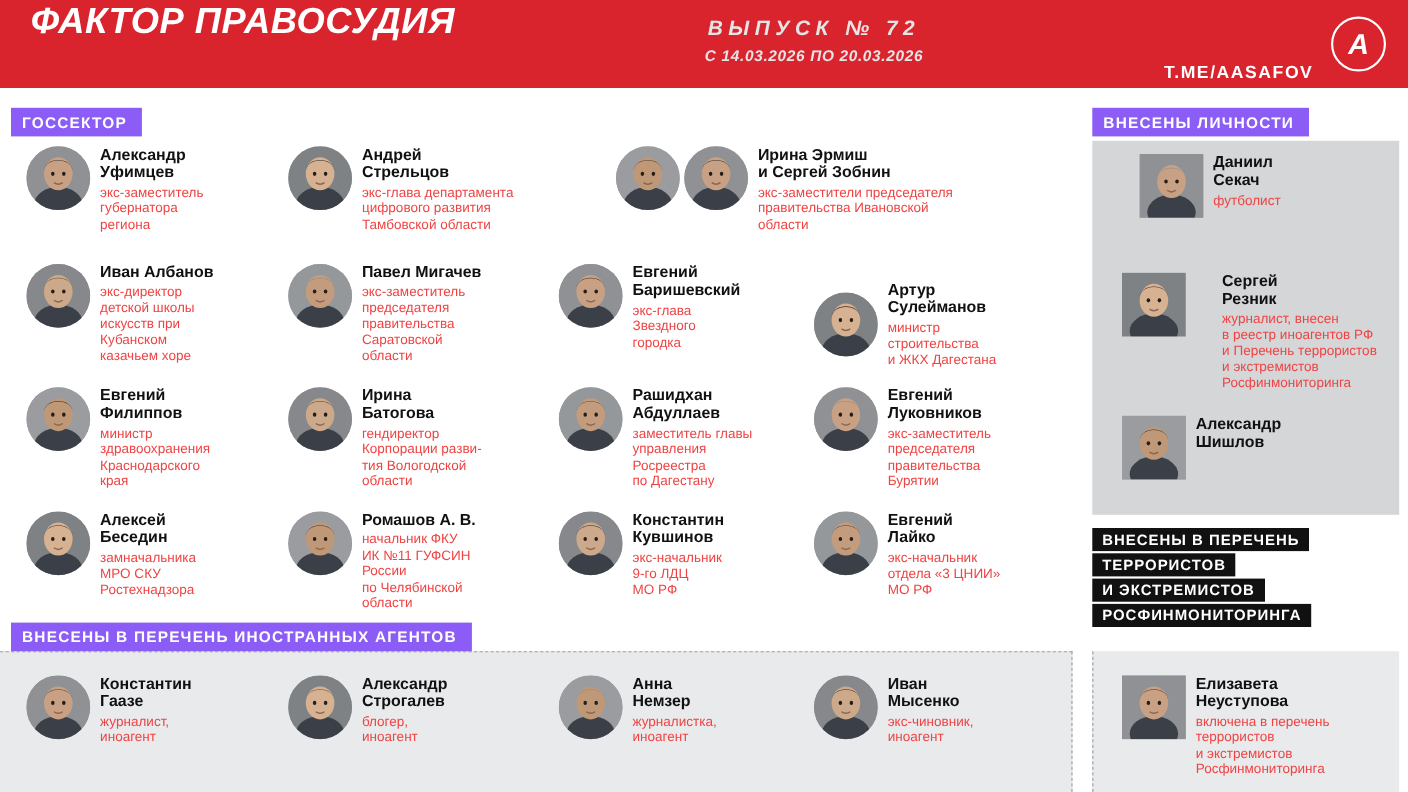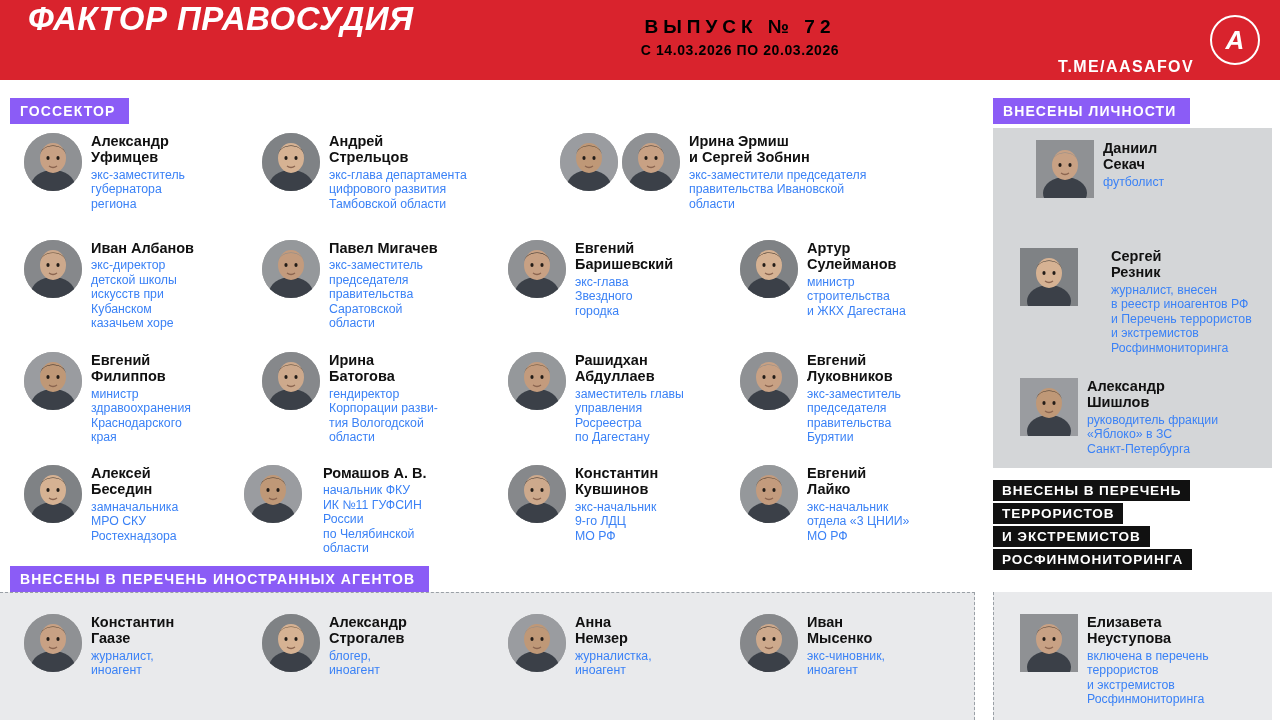--- a/index.html
+++ b/index.html
@@ -17,21 +17,21 @@
     position: absolute; left: 0; top: 0; width: 1280px; height: 80px;
     background: #d9232d;
     display: flex; align-items: flex-start;
   }
   .header-title {
     font-size: 33px; font-weight: bold; font-style: italic; color: #ffffff;
     letter-spacing: 0.5px; margin-left: 28px; white-space: nowrap;
   }
   .header-center {
     position: absolute; left: 560px; top: 16px; width: 360px;
-    text-align: center; color: #000000;
+    text-align: center; color: #e5e5e5; font-style: italic;
   }
   .header-issue {
     font-size: 19px; font-weight: bold; letter-spacing: 5px; white-space: nowrap;
   }
   .header-dates {
     font-size: 14px; font-weight: bold; letter-spacing: 0.6px; margin-top: 4px;
     white-space: nowrap;
   }
   .header-right {
     position: absolute; right: 86px; top: 19px; text-align: right; color: #ffffff; margin-top: 39px;
@@ -54,21 +54,21 @@
   .sec-label-wrap { position: absolute; }
 
   .person { display: flex; align-items: flex-start; }
   .person .photo {
     width: 58px; height: 58px; flex: 0 0 58px; border-radius: 50%;
     overflow: hidden; background: #9a9a9a; position: relative;
   }
   .person .photo svg { display: block; width: 58px; height: 58px; }
   .person .txt { margin-left: 9px; }
   .pname { font-size: 14.5px; font-weight: bold; line-height: 1.13; }
-  .prole { font-size: 12.3px; line-height: 1.18; margin-top: 2px; color: #3b82f6; }
+  .prole { font-size: 12.3px; line-height: 1.18; margin-top: 2px; color: #ef4444; }
 
   .duo-photos { display: flex; flex: 0 0 120px; }
   .duo-photos .photo { width: 58px; height: 58px; flex: 0 0 58px; border-radius: 50%; overflow: hidden; }
   .duo-photos .photo + .photo { margin-left: 4px; }
 
   
   .band {
     position: absolute; left: 0; top: 592px; width: 975px; height: 128px;
     background: #e9eaec;
     border-top: 1px dashed #9aa0a6;
@@ -225,21 +225,21 @@
             <ellipse cx="24" cy="25" rx="1.6" ry="1.9" fill="#241d18"></ellipse>
             <ellipse cx="34" cy="25" rx="1.6" ry="1.9" fill="#241d18"></ellipse>
             <path d="M25 33 Q29 36 33 33" stroke="#8b6550" stroke-width="1.3" fill="none"></path>
           </svg>
         </div>
         <div class="txt">
           <div class="pname">Евгений<br>Баришевский</div>
           <div class="prole">экс-глава<br>Звездного<br>городка</div>
         </div>
       </div>
-      <div class="person" style="position: absolute; left: 740px; top: 240px; width: 230px;">
+      <div class="person" style="position: absolute; left: 740px; top: 256px; width: 230px; align-items: center;">
         <div class="photo">
           <svg viewBox="0 0 58 58" xmlns="http://www.w3.org/2000/svg">
             <rect width="58" height="58" fill="#7f8285"></rect>
             <ellipse cx="29" cy="53" rx="22" ry="16" fill="#3b4048"></ellipse>
             <ellipse cx="29" cy="25" rx="13" ry="15" fill="#d6b293"></ellipse>
             <path d="M16 23 C16 9, 42 9, 42 23 C42 17, 36 13, 29 13 C22 13, 16 17, 16 23 Z" fill="#3a3129"></path>
             <ellipse cx="24" cy="25" rx="1.6" ry="1.9" fill="#241d18"></ellipse>
             <ellipse cx="34" cy="25" rx="1.6" ry="1.9" fill="#241d18"></ellipse>
             <path d="M25 33 Q29 36 33 33" stroke="#8b6550" stroke-width="1.3" fill="none"></path>
           </svg>
@@ -327,21 +327,21 @@
             <ellipse cx="24" cy="25" rx="1.6" ry="1.9" fill="#241d18"></ellipse>
             <ellipse cx="34" cy="25" rx="1.6" ry="1.9" fill="#241d18"></ellipse>
             <path d="M25 33 Q29 36 33 33" stroke="#8b6550" stroke-width="1.3" fill="none"></path>
           </svg>
         </div>
         <div class="txt">
           <div class="pname">Алексей<br>Беседин</div>
           <div class="prole">замначальника<br>МРО СКУ<br>Ростехнадзора</div>
         </div>
       </div>
-      <div class="person" style="position: absolute; left: 244px; top: 465px; width: 230px; gap: 12px;">
+      <div class="person" style="position: absolute; left: 262px; top: 465px; width: 230px;">
         <div class="photo">
           <svg viewBox="0 0 58 58" xmlns="http://www.w3.org/2000/svg">
             <rect width="58" height="58" fill="#9a9ca0"></rect>
             <ellipse cx="29" cy="53" rx="22" ry="16" fill="#3b4048"></ellipse>
             <ellipse cx="29" cy="25" rx="13" ry="15" fill="#bf9877"></ellipse>
             <path d="M16 23 C16 9, 42 9, 42 23 C42 17, 36 13, 29 13 C22 13, 16 17, 16 23 Z" fill="#3a3129"></path>
             <ellipse cx="24" cy="25" rx="1.6" ry="1.9" fill="#241d18"></ellipse>
             <ellipse cx="34" cy="25" rx="1.6" ry="1.9" fill="#241d18"></ellipse>
             <path d="M25 33 Q29 36 33 33" stroke="#8b6550" stroke-width="1.3" fill="none"></path>
           </svg>
@@ -510,21 +510,20 @@
             <ellipse cx="29" cy="53" rx="22" ry="16" fill="#3b4048"></ellipse>
             <ellipse cx="29" cy="25" rx="13" ry="15" fill="#bf9877"></ellipse>
             <path d="M16 23 C16 9, 42 9, 42 23 C42 17, 36 13, 29 13 C22 13, 16 17, 16 23 Z" fill="#3a3129"></path>
             <ellipse cx="24" cy="25" rx="1.6" ry="1.9" fill="#241d18"></ellipse>
             <ellipse cx="34" cy="25" rx="1.6" ry="1.9" fill="#241d18"></ellipse>
             <path d="M25 33 Q29 36 33 33" stroke="#8b6550" stroke-width="1.3" fill="none"></path>
           </svg>
         </div>
         <div class="txt">
           <div class="pname">Александр<br>Шишлов</div>
-          <div class="prole">руководитель фракции<br>«Яблоко» в ЗС<br>Санкт-Петербурга</div>
         </div>
       </div>
     </div>
 
   <div class="label-stack" id="terror-labels">
       <div><span class="lbl">ВНЕСЕНЫ В ПЕРЕЧЕНЬ</span></div>
       <div><span class="lbl">ТЕРРОРИСТОВ</span></div>
       <div><span class="lbl">И ЭКСТРЕМИСТОВ</span></div>
       <div><span class="lbl">РОСФИНМОНИТОРИНГА</span></div>
     </div>

